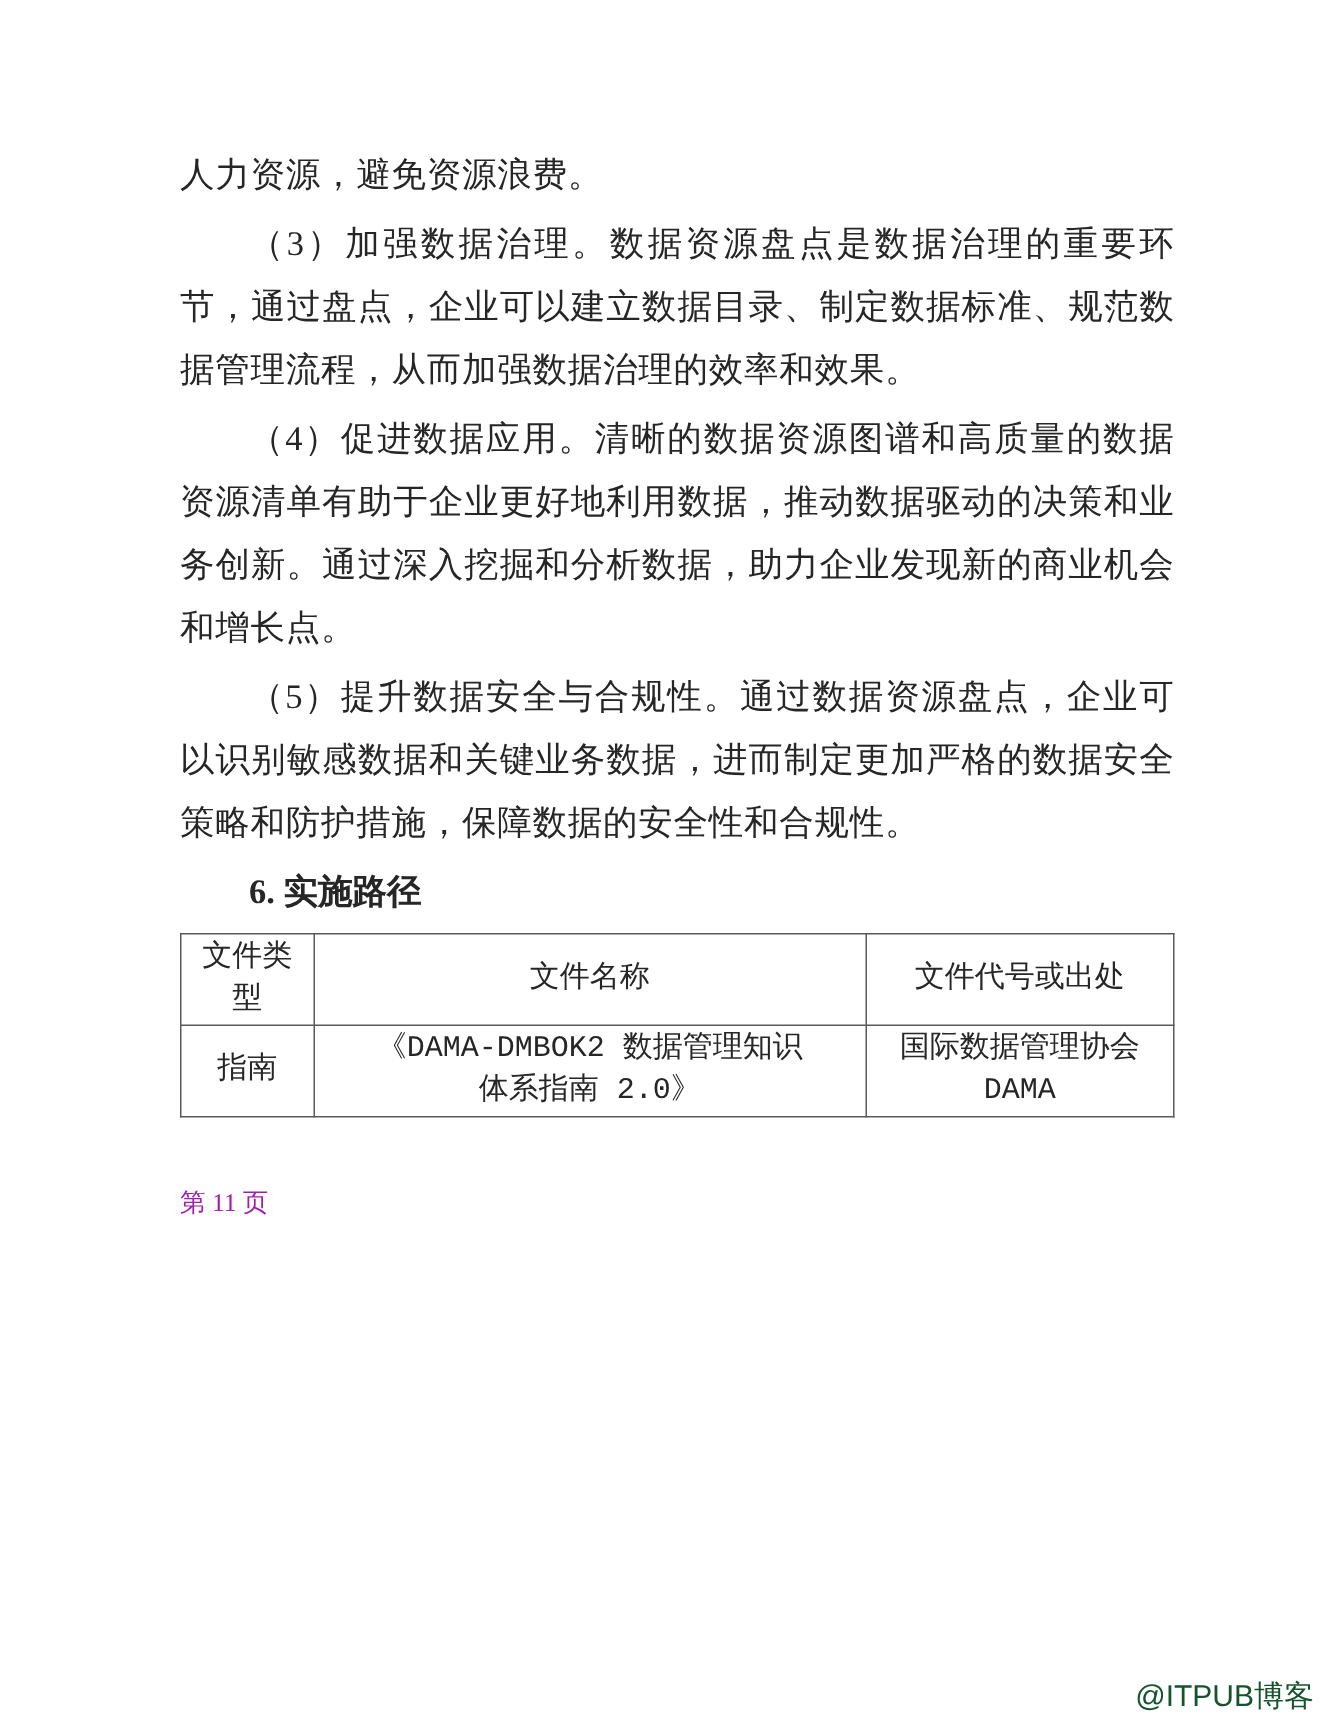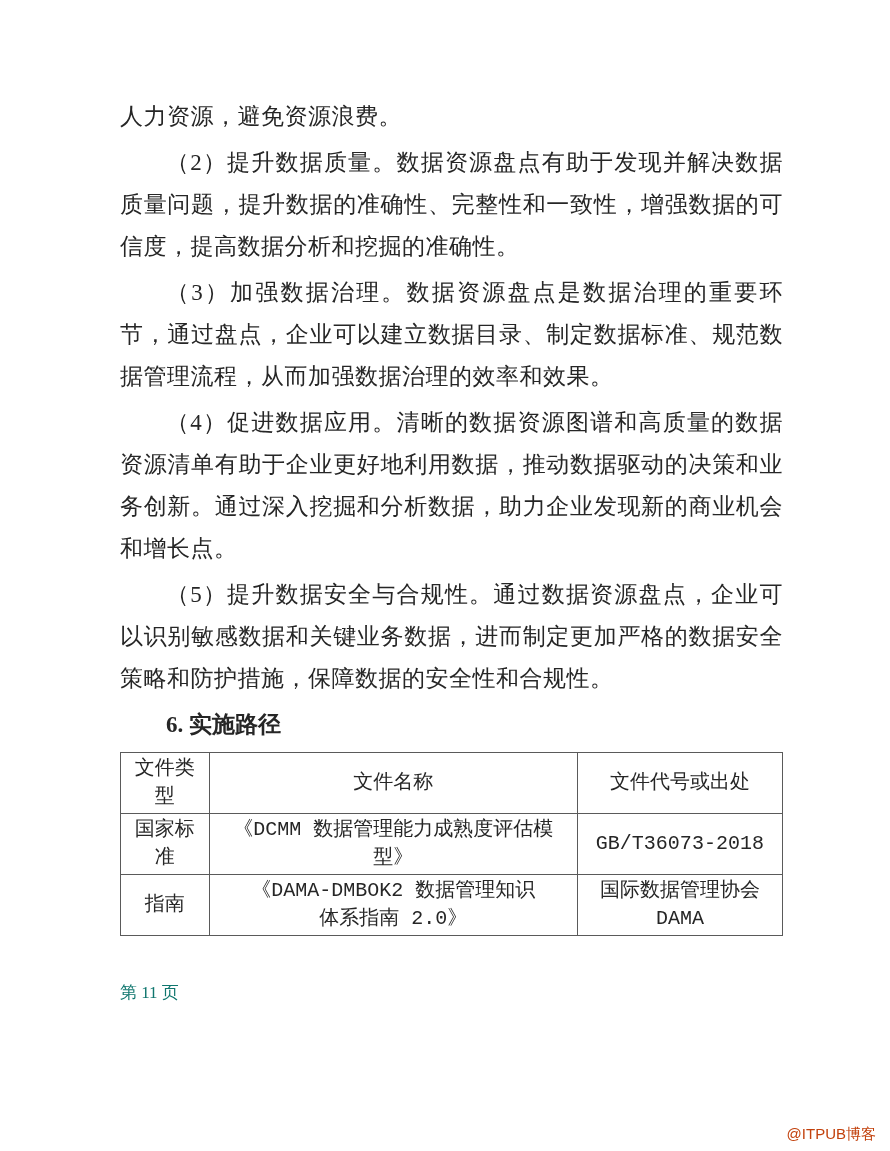--- a/index.html
+++ b/index.html
@@ -61,40 +61,39 @@
   table.ref-table thead th {
     height: 32px;
   }
   .col-type  { width: 13.4%; }
   .col-name  { width: 55.6%; }
   .col-code  { width: 31.0%; }
   .footer-page {
     margin-top: 46px;
     font-size: 17px;
     line-height: 22px;
-    color: #0f766e;
+    color: #a21caf;
   }
   .watermark {
     position: absolute;
     right: 14px;
     bottom: 7px;
-    font-size: 15px;
-    color: #c2410c;
+    font-size: 20px;
+    color: #14532d;
     font-family: "Liberation Sans", "DejaVu Sans", sans-serif;
   }
 </style>
 </head>
 <body>
 
 <div class="page">
   <div class="content">
 
     <div>
         <p class="para">人力资源，避免资源浪费。</p>
-        <p class="para indent">（2）提升数据质量。数据资源盘点有助于发现并解决数据质量问题，提升数据的准确性、完整性和一致性，增强数据的可信度，提高数据分析和挖掘的准确性。</p>
         <p class="para indent">（3）加强数据治理。数据资源盘点是数据治理的重要环节，通过盘点，企业可以建立数据目录、制定数据标准、规范数据管理流程，从而加强数据治理的效率和效果。</p>
         <p class="para indent">（4）促进数据应用。清晰的数据资源图谱和高质量的数据资源清单有助于企业更好地利用数据，推动数据驱动的决策和业务创新。通过深入挖掘和分析数据，助力企业发现新的商业机会和增长点。</p>
         <p class="para indent">（5）提升数据安全与合规性。通过数据资源盘点，企业可以识别敏感数据和关键业务数据，进而制定更加严格的数据安全策略和防护措施，保障数据的安全性和合规性。</p>
       </div>
 
     <div class="section-heading">6. 实施路径</div>
 
 
     <table class="ref-table">
       <colgroup>
@@ -104,25 +103,20 @@
       </colgroup>
       <thead>
         <tr>
             <th>文件类型</th>
             <th>文件名称</th>
             <th>文件代号或出处</th>
           </tr>
       </thead>
       <tbody>
           <tr>
-            <td>国家标准</td>
-            <td>《DCMM 数据管理能力成熟度评估模型》</td>
-            <td>GB/T36073-2018</td>
-          </tr>
-          <tr>
             <td>指南</td>
             <td>《DAMA-DMBOK2 数据管理知识<br>体系指南 2.0》</td>
             <td>国际数据管理协会<br>DAMA</td>
           </tr>
         </tbody>
     </table>
 
     <div class="footer-page">第 11 页</div>
   </div>
 

